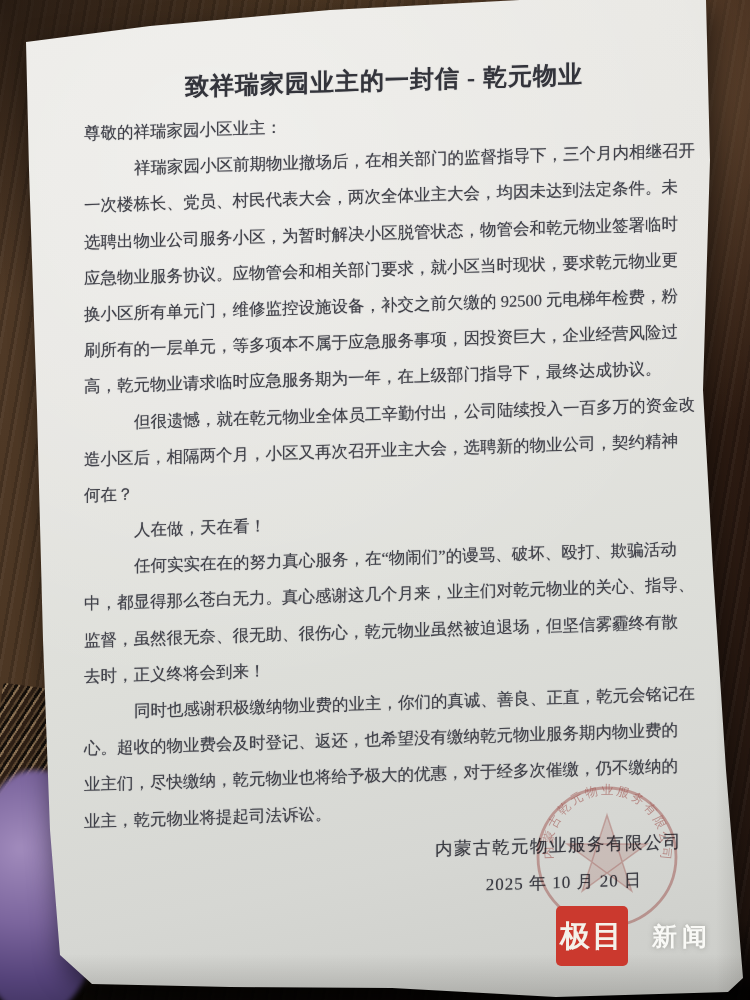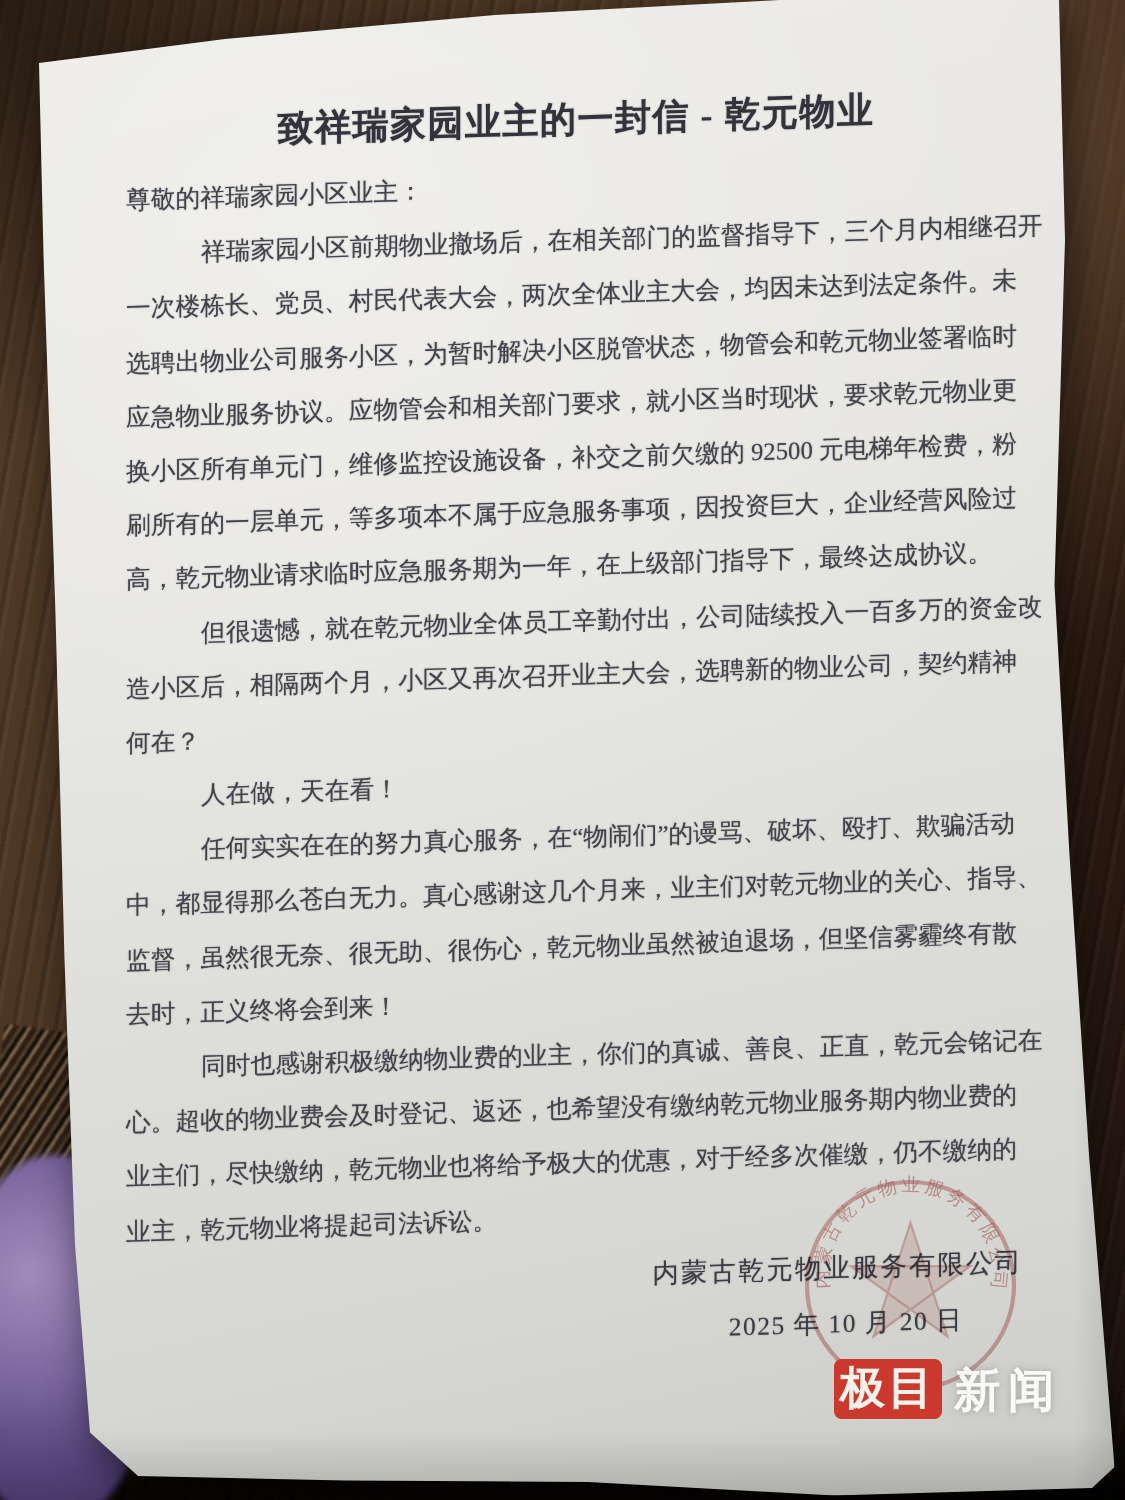--- a/index.html
+++ b/index.html
@@ -51,22 +51,22 @@
     font-size:24px;font-weight:700;letter-spacing:1px;color:#33343b;
   }
   .line{height:36.2px;line-height:36.2px;font-size:16.5px;white-space:nowrap;}
   .indent{padding-left:50px;}
   .signature{margin-top:2px;height:36px;line-height:36px;text-align:right;font-size:17.5px;letter-spacing:1.5px;padding-right:2px;color:#3a3b42;}
   .dateline{margin-top:2px;height:36px;line-height:36px;text-align:right;font-size:17px;letter-spacing:1px;padding-right:42px;color:#3a3b42;}
   .seal{position:absolute;left:532px;top:782px;z-index:5;mix-blend-mode:multiply;opacity:.92;}
   .wm{position:absolute;left:556px;top:906px;z-index:9;display:flex;align-items:center;
       font-family:"Liberation Sans","DejaVu Sans",sans-serif;}
   .wm-red{background:#cb392e;color:#f4f1ea;font-size:30px;font-weight:700;
-      padding:5px 4px;border-radius:5px;letter-spacing:2px;line-height:1;}
-  .wm-white{color:rgba(253,253,250,.95);font-size:31px;font-weight:700;margin-left:8px;
+      padding:15px 4px;border-radius:5px;letter-spacing:2px;line-height:1;}
+  .wm-white{color:rgba(253,253,250,.95);font-size:25px;font-weight:700;margin-left:24px;
       letter-spacing:5px;line-height:1;text-shadow:0 0 5px rgba(110,110,104,.5);}
 </style>
 </head>
 <body>
 
 <div class="photo">
 
   <div class="stack-edges"></div>
   <div class="purple-blob"></div>
 

